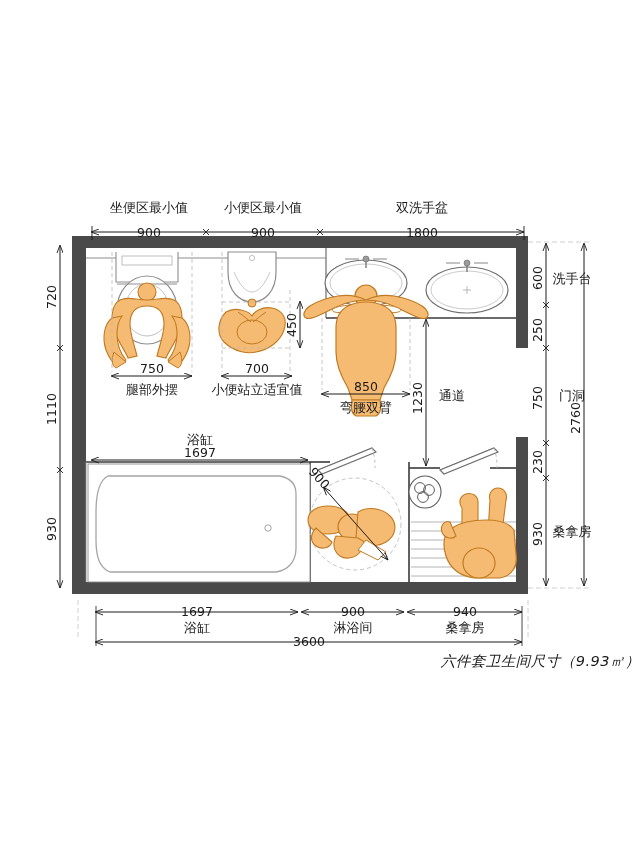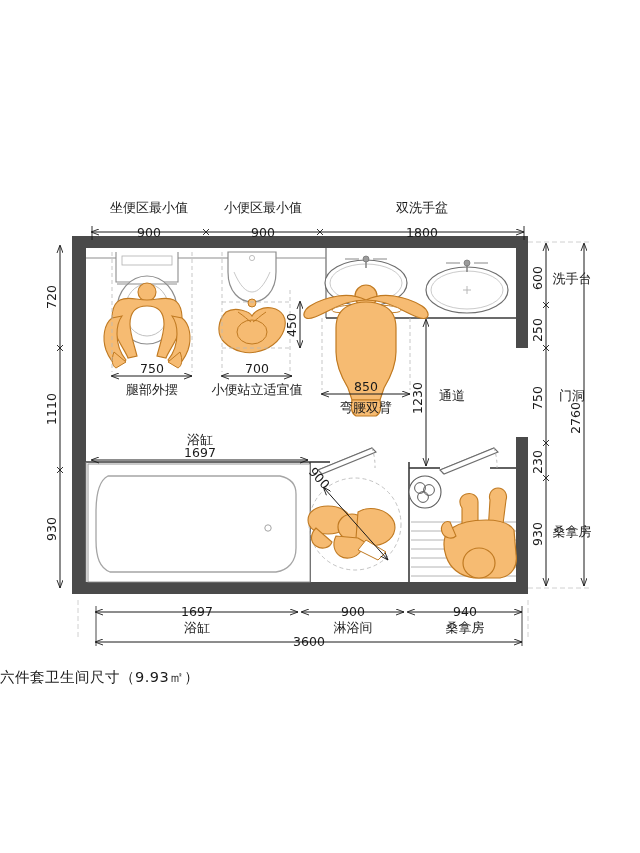--- a/index.html
+++ b/index.html
@@ -4,22 +4,22 @@
 <style>
   html,body{margin:0;padding:0;background:#ffffff;}
   body{
     width:640px;height:853px;
     font-family:"DejaVu Sans","Liberation Sans",sans-serif;
     color:#1a1a1a;overflow:hidden;position:relative;
   }
   #stage{position:absolute;left:0;top:0;width:640px;height:853px;}
   svg#plan{position:absolute;left:0;top:0;}
   .cap{
-    position:absolute;left:0;top:668px;width:640px;text-align:left;
-    font-size:14.5px;letter-spacing:.5px;color:#1a1a1a;
+    position:absolute;left:0;top:652px;width:640px;text-align:right;
+    font-size:14.5px;letter-spacing:.5px;color:#1a1a1a;font-style:italic;
   }
 </style>
 </head>
 <body>
 
 <div id="stage">
 
 <svg id="plan" width="640" height="853" viewBox="0 0 640 853">
   <defs>
     <marker id="ar" markerWidth="9" markerHeight="9" refX="8" refY="3" orient="auto">

